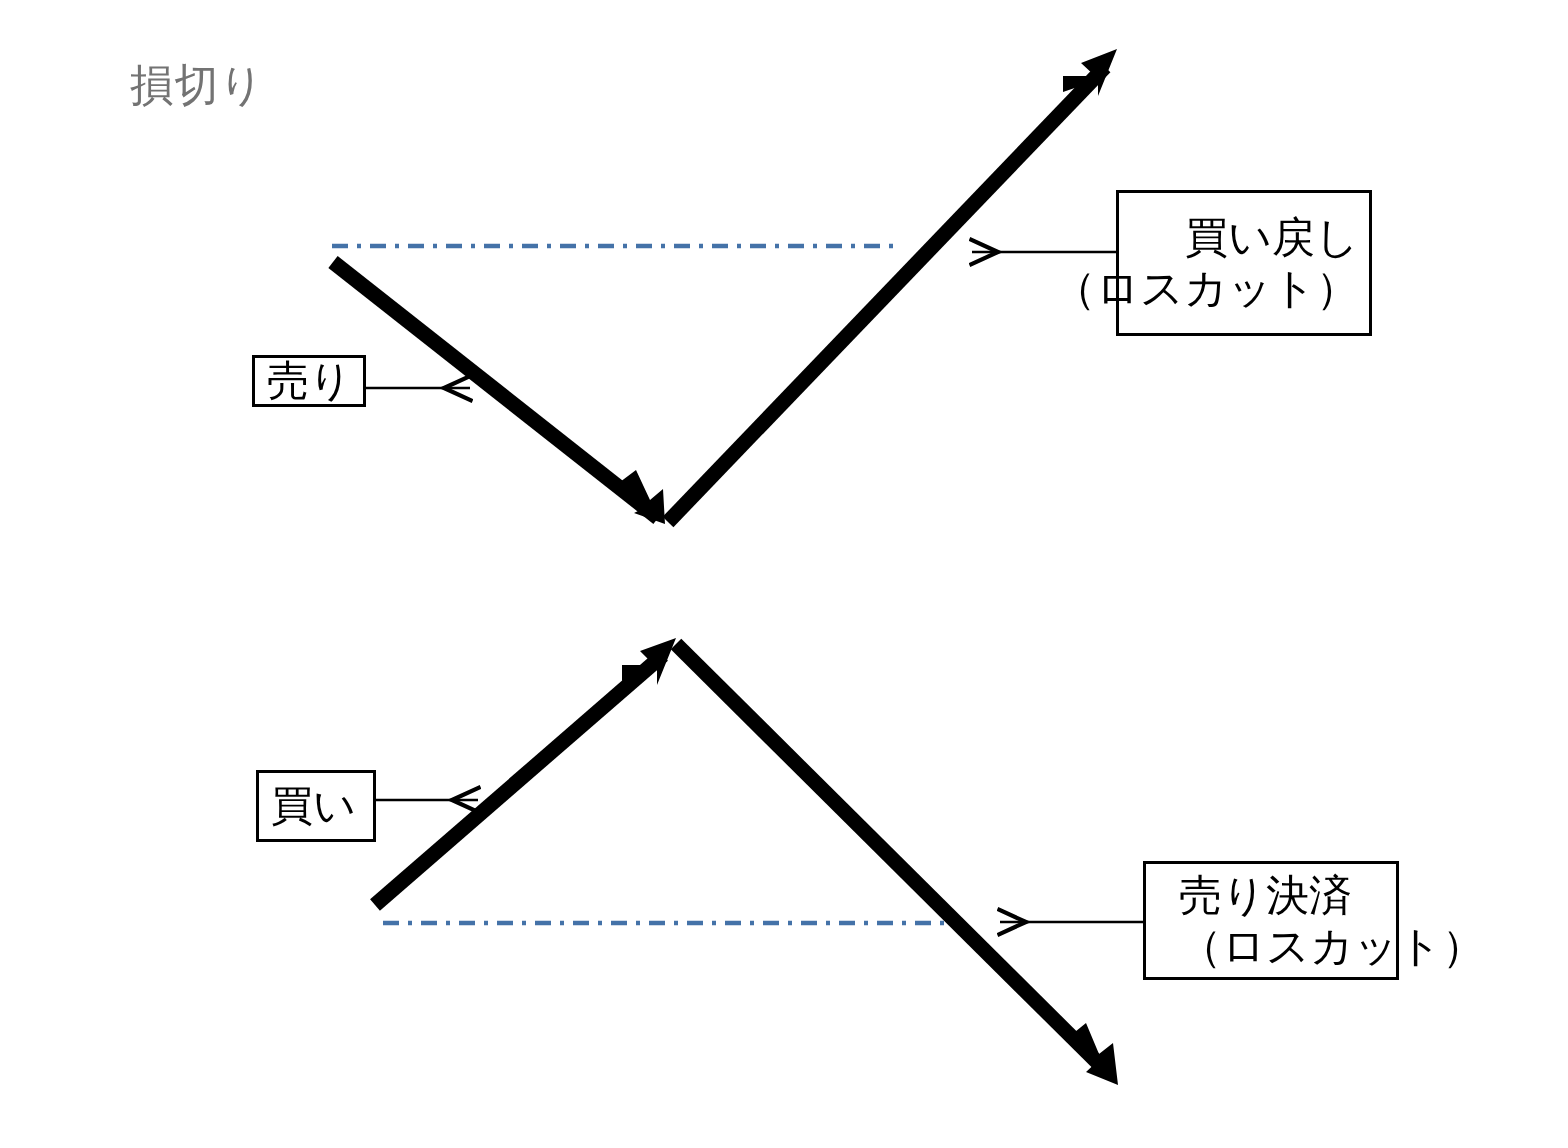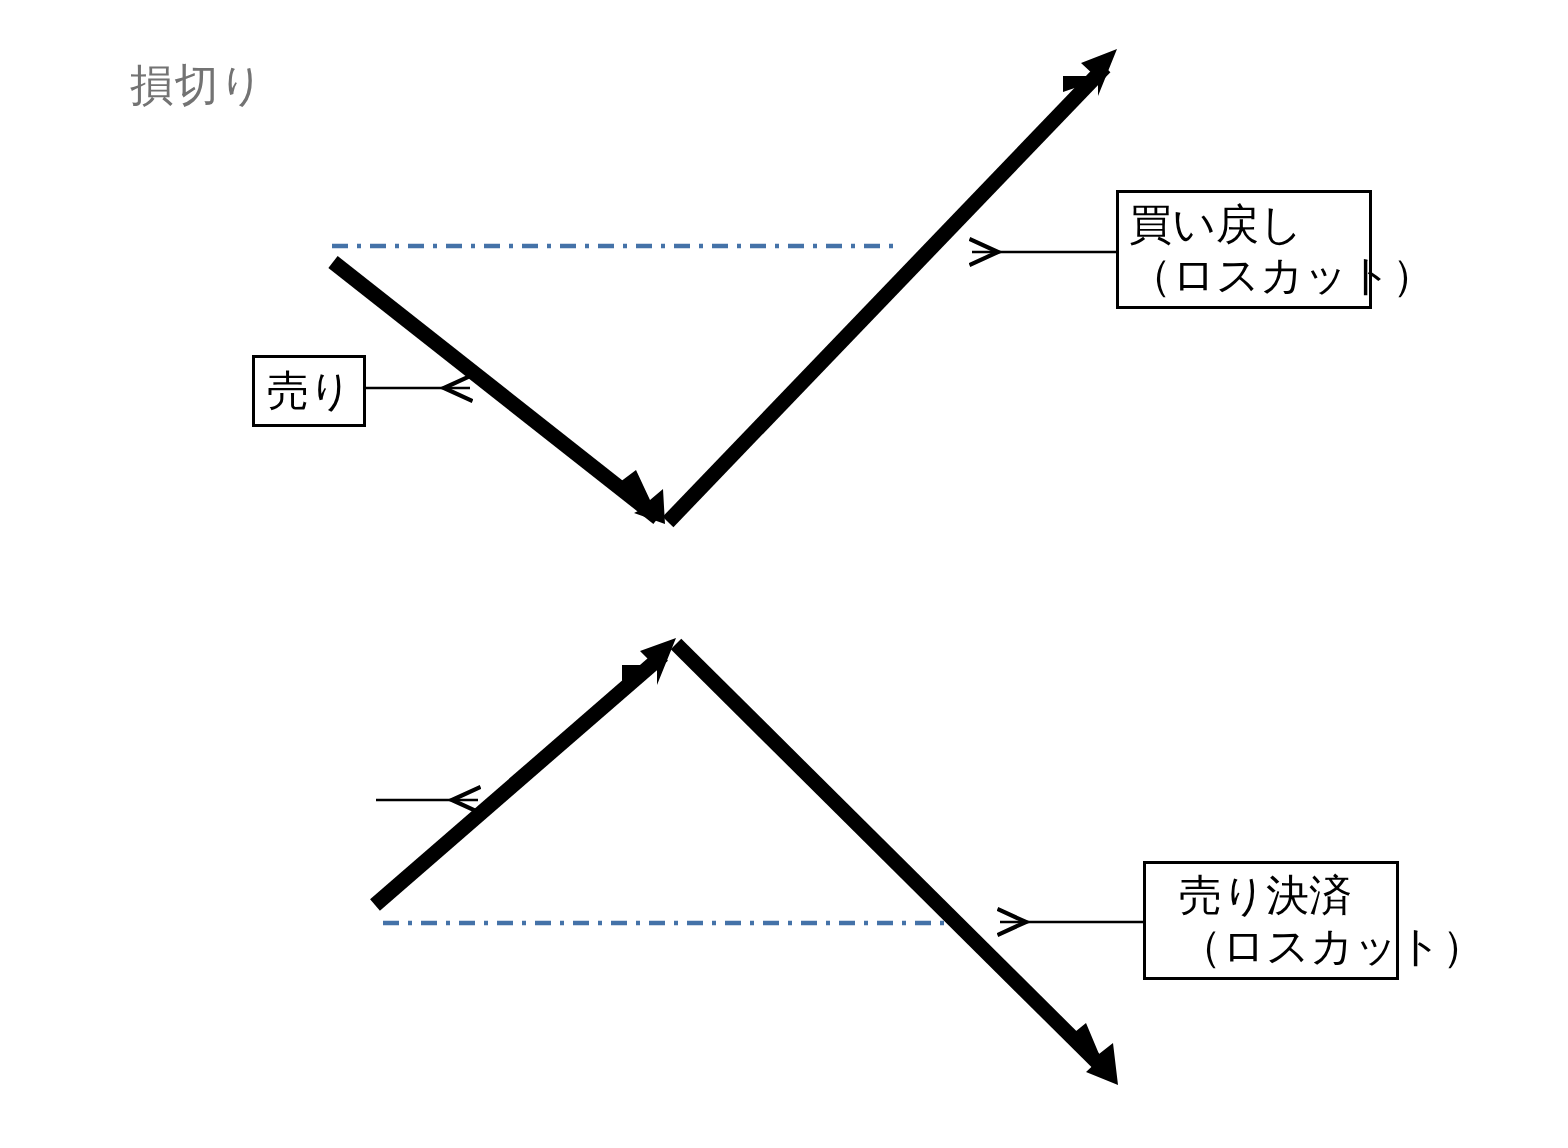--- a/index.html
+++ b/index.html
@@ -50,23 +50,23 @@
   .label-box .line {
     font-size: 43px;
     line-height: 1.18;
   }
   .label-box.small {
     padding: 0 12px;
   }
   .label-box.small .line {
     font-size: 42px;
   }
-  #box-sell     { left: 252px;  top: 355px;  width: 114px; height: 72px; }
+  #box-sell     { left: 252px;  top: 355px;  width: 114px; height: 52px; }
   #box-buy      { left: 256px;  top: 770px;  width: 120px; height: 72px; }
-  #box-buyback  { left: 1116px; top: 190px;  width: 256px; height: 119px; }
+  #box-buyback  { left: 1116px; top: 190px;  width: 256px; height: 146px; align-items: flex-end; }
   #box-sellexit { left: 1143px; top: 861px;  width: 256px; height: 119px; padding-left: 33px; }
 </style>
 </head>
 <body>
 
 <div id="diagram-root">
 
   <svg id="diagram-svg" viewBox="0 0 1568 1148">
     <defs>
       <marker id="thin-arrow-left" viewBox="0 0 12 12" refX="11" refY="6" markerWidth="12" markerHeight="12" orient="auto-start-reverse">
@@ -104,20 +104,23 @@
 
     <line x1="376" y1="800" x2="478" y2="800" stroke="#000000" stroke-width="2.6" marker-end="url(#thin-arrow-left)"></line>
   </svg>
 
   <div class="page-title">損切り</div>
 
   <div class="label-box small" id="box-sell">
     <span class="line">売り</span>
   </div>
 
+  <div class="label-box small" id="box-buy">
+    <span class="line">買い</span>
+  </div>
 
   <div class="label-box" id="box-buyback">
     <span class="line">買い戻し</span>
     <span class="line">（ロスカット）</span>
   </div>
 
   <div class="label-box" id="box-sellexit">
     <span class="line">売り決済</span>
     <span class="line">（ロスカット）</span>
   </div>

